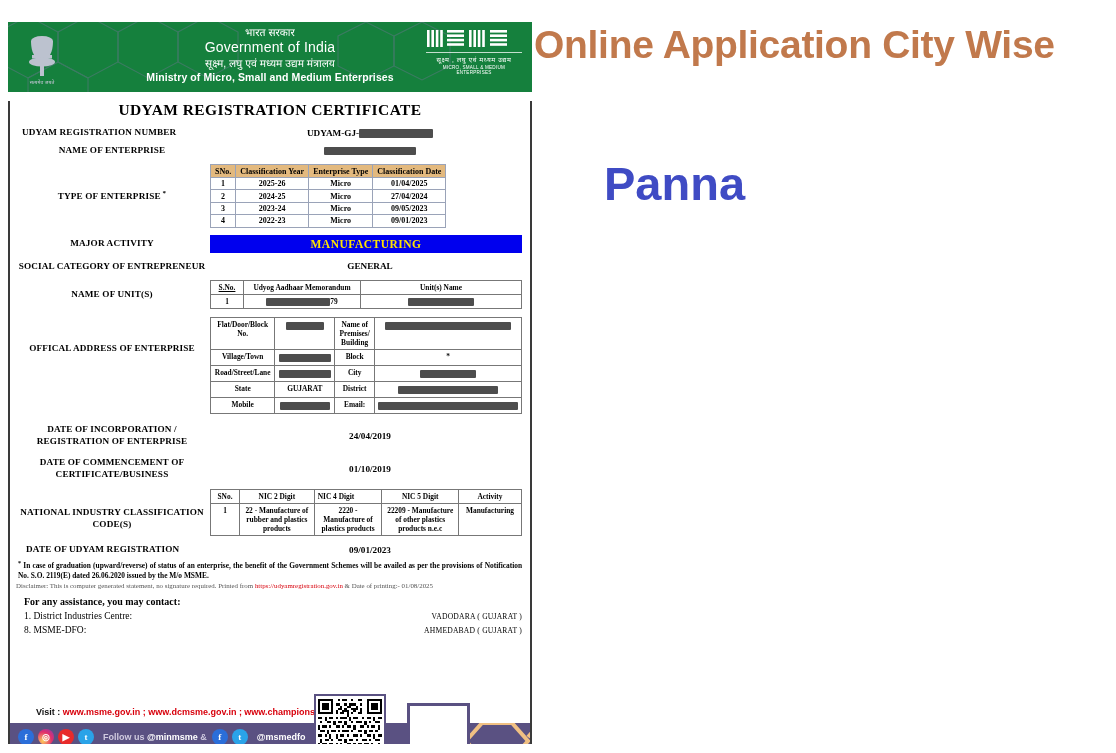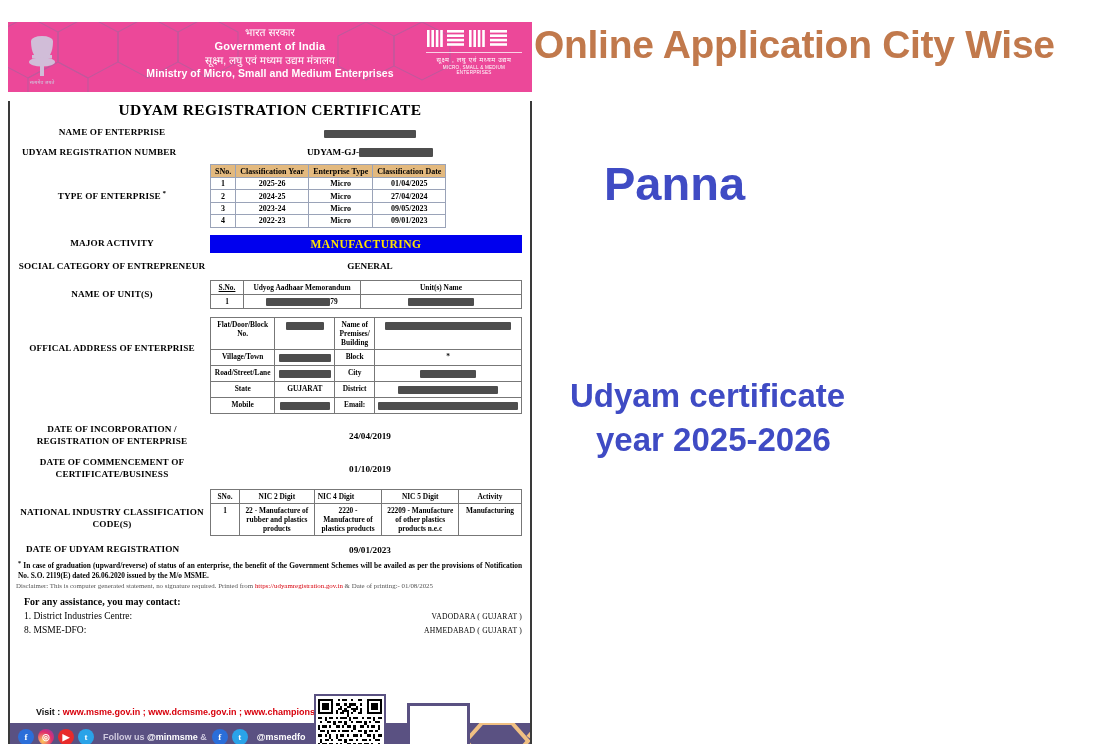--- a/index.html
+++ b/index.html
@@ -9,33 +9,33 @@
     overflow:hidden;position:relative;
   }
   .page{position:relative;width:1116px;height:753px;}
 
   
   .cert{
     position:absolute;left:8px;top:22px;width:524px;height:722px;
     background:#fff;overflow:hidden;
   }
   .cert-header{
-    position:relative;height:70px;background:#ec4899;overflow:hidden;
+    position:relative;height:70px;background:#15803d;overflow:hidden;
   }
   .hexbg{position:absolute;inset:0;opacity:.38;}
   .emblem{
     position:absolute;left:12px;top:5px;width:44px;height:60px;
     display:flex;align-items:center;justify-content:center;
   }
   .gov-text{
     position:absolute;left:0;right:0;top:4px;text-align:center;
     color:#ffffff;line-height:1.28;
   }
   .gov-text .l1{font-size:10.5px;font-weight:400;}
-  .gov-text .l2{font-size:11px;font-weight:bold;letter-spacing:.2px;}
+  .gov-text .l2{font-size:14px;font-weight:normal;letter-spacing:.2px;}
   .gov-text .l3{font-size:10.5px;font-weight:400;}
   .gov-text .l4{font-size:10.5px;font-weight:bold;letter-spacing:.1px;}
   .msme-logo{
     position:absolute;right:10px;top:6px;width:96px;text-align:center;color:#fff;
   }
   .msme-logo .mark{height:22px;display:block;margin:0 auto;}
   .msme-logo .hin{font-size:6.5px;letter-spacing:.6px;margin-top:2px;
         border-top:1px solid rgba(255,255,255,.75);padding-top:1.5px;}
   .msme-logo .eng{font-size:4.6px;letter-spacing:.25px;margin-top:1px;}
 
@@ -195,30 +195,30 @@
         </svg>
         <div class="hin">सूक्ष्म , लघु एवं  मध्यम  उद्यम</div>
         <div class="eng">MICRO, SMALL &amp; MEDIUM ENTERPRISES</div>
       </div>
     </div>
 
     <div class="cert-body">
 
       <div class="cert-title">UDYAM REGISTRATION CERTIFICATE</div>
 
-      <div class="row" style="margin-bottom:8px;">
-        <div class="lbl">NAME OF ENTERPRISE</div>
-        <div class="val"><span class="redact" style="width:92px;"></span></div>
-      </div>
-
       <div class="row" style="margin-bottom:6px;">
         <div class="lbl" style="text-align:left;padding-left:12px;">UDYAM REGISTRATION NUMBER</div>
         <div class="val">
           <span>UDYAM-GJ-</span><span class="redact tall" style="width:74px;"></span>
         </div>
+      </div>
+
+      <div class="row" style="margin-bottom:8px;">
+        <div class="lbl">NAME OF ENTERPRISE</div>
+        <div class="val"><span class="redact" style="width:92px;"></span></div>
       </div>
 
       <div class="row">
         <div class="lbl">
           <span>TYPE OF ENTERPRISE</span><sup style="font-size:7px;"> *</sup>
         </div>
         <div class="val">
           <table class="ct">
             <thead>
                 <tr>
@@ -549,18 +549,14 @@
           <rect x="26" y="28" width="2" height="1"></rect>
         </g>
       </svg>
     </div>
 
     <div class="whitebox"></div>
   </div>
 
   <div class="r-title">Online Application City Wise</div>
   <div class="r-city">Panna</div>
-  <div class="r-sub">
-    <span>Udyam certificate</span>
-    <span class="l2">year 2025-2026</span>
-  </div>
 
 </div>
 
 </body></html>

